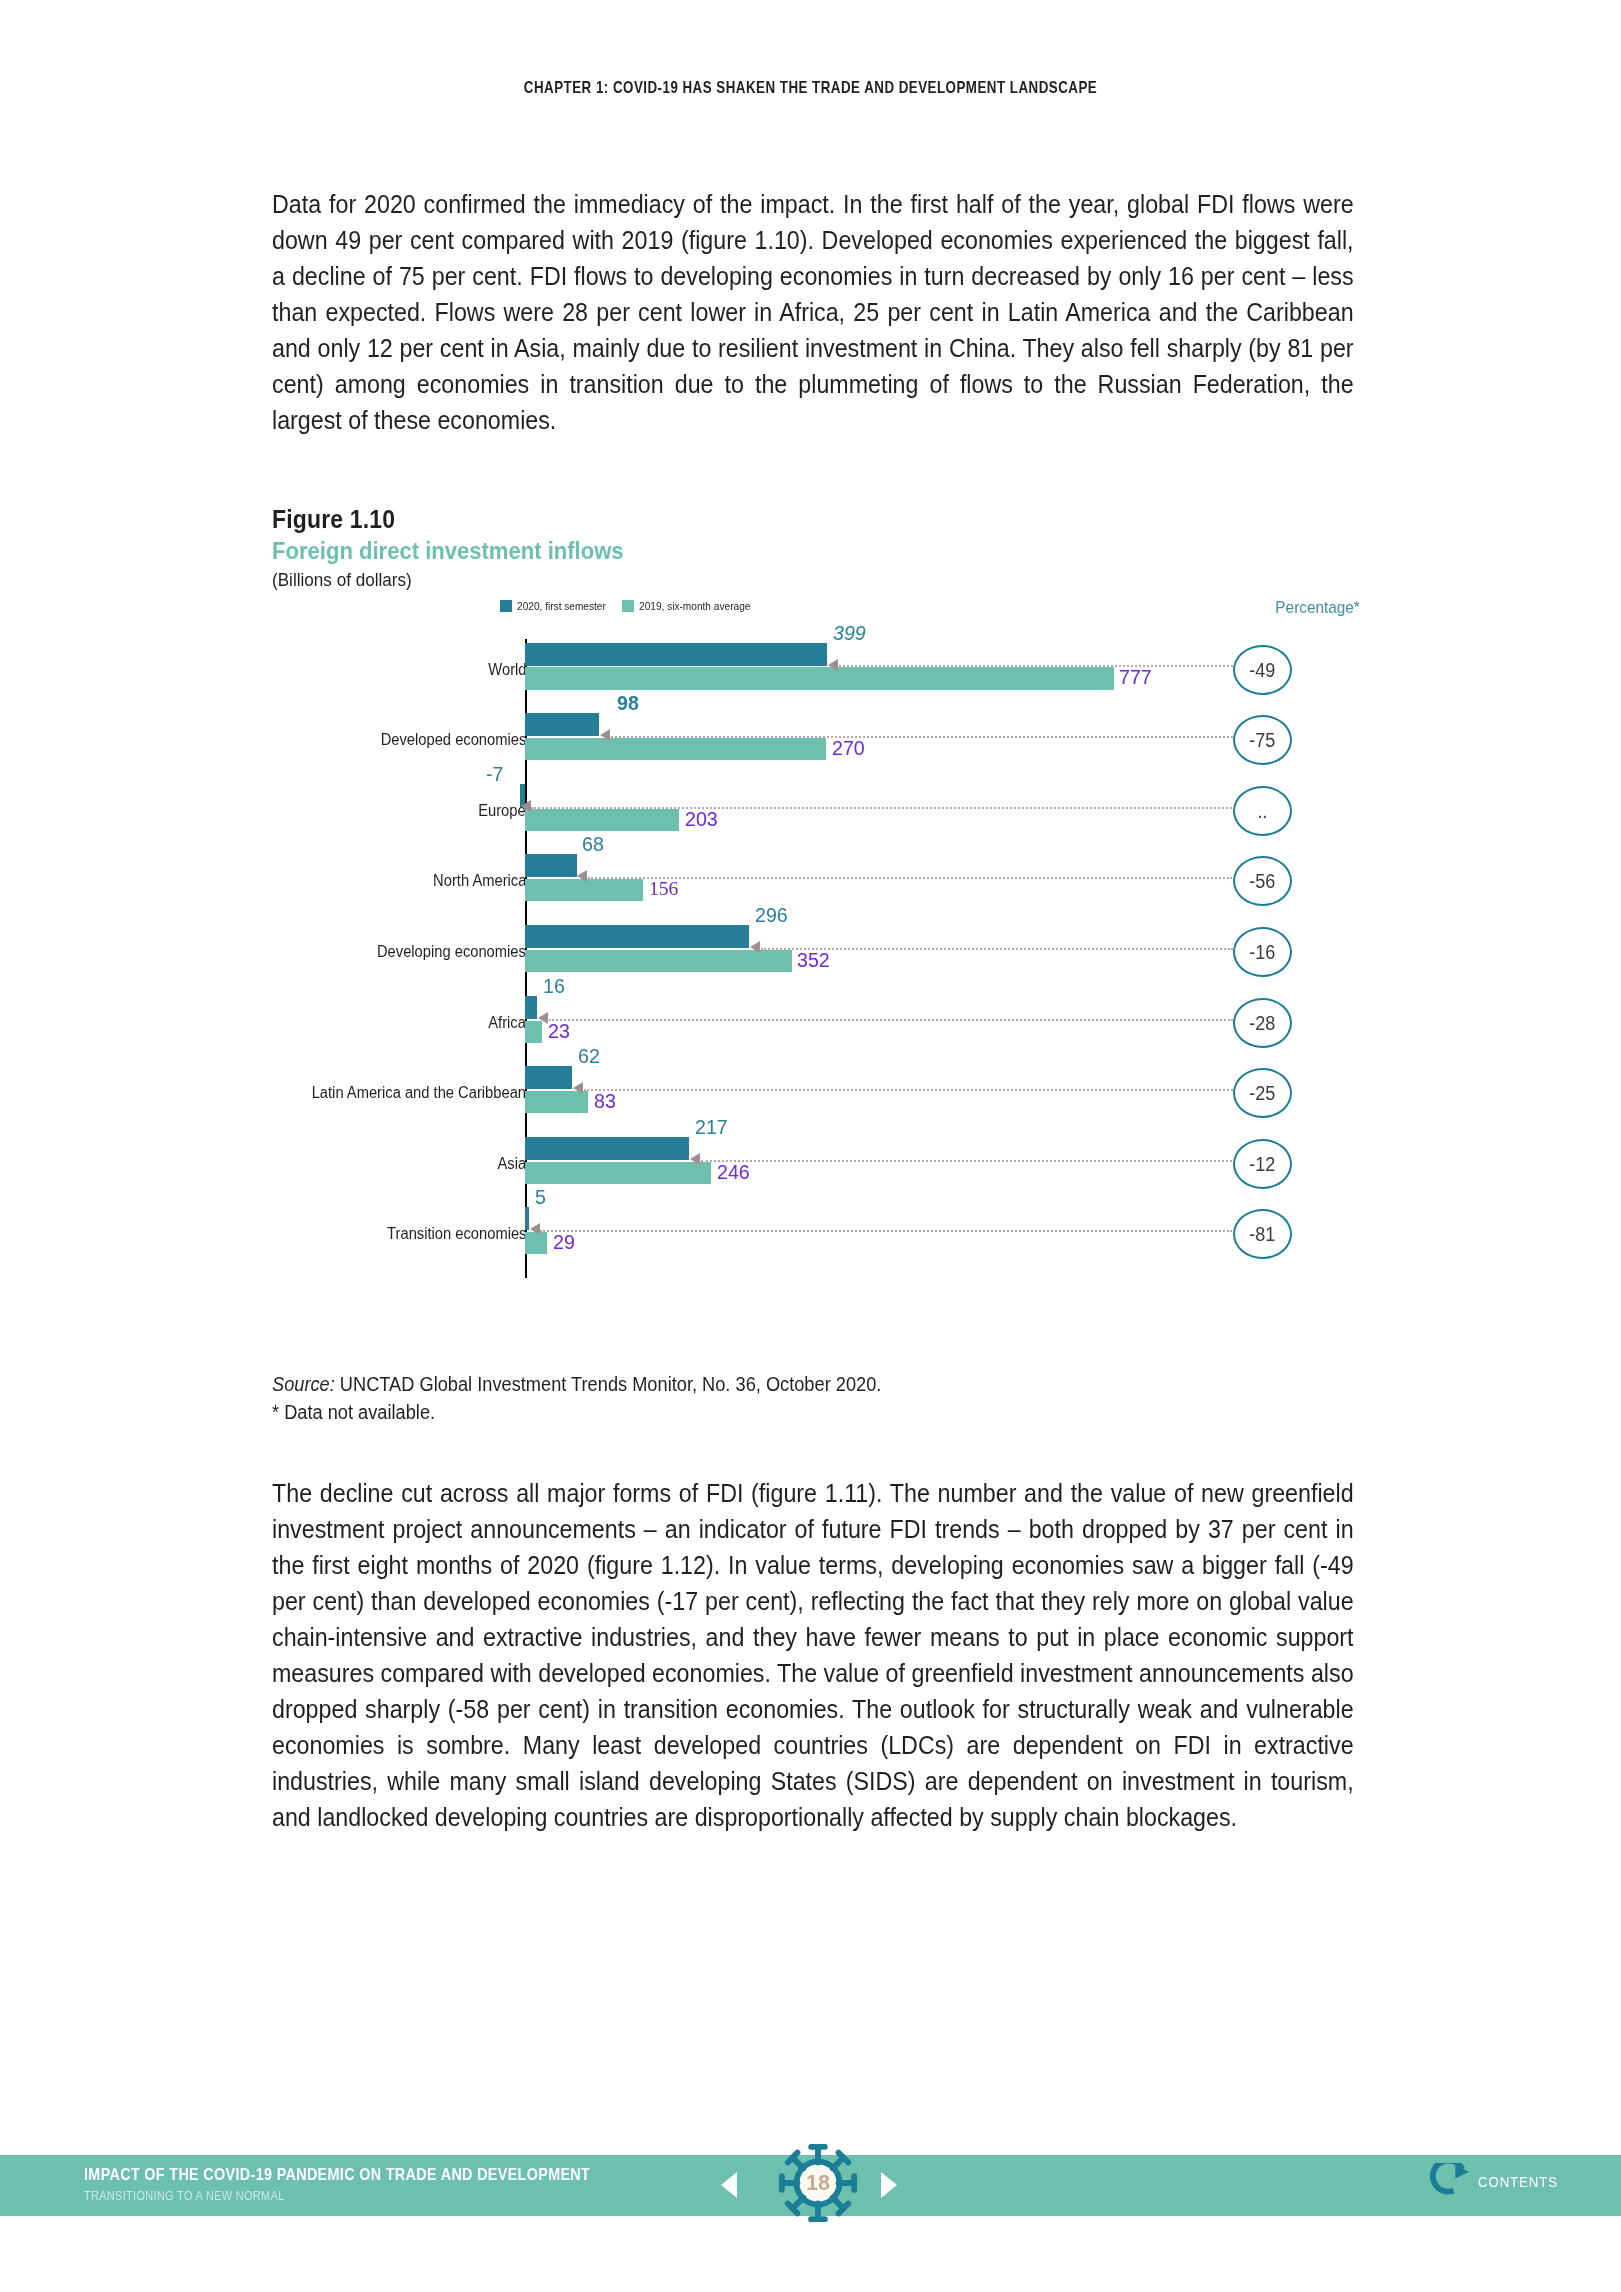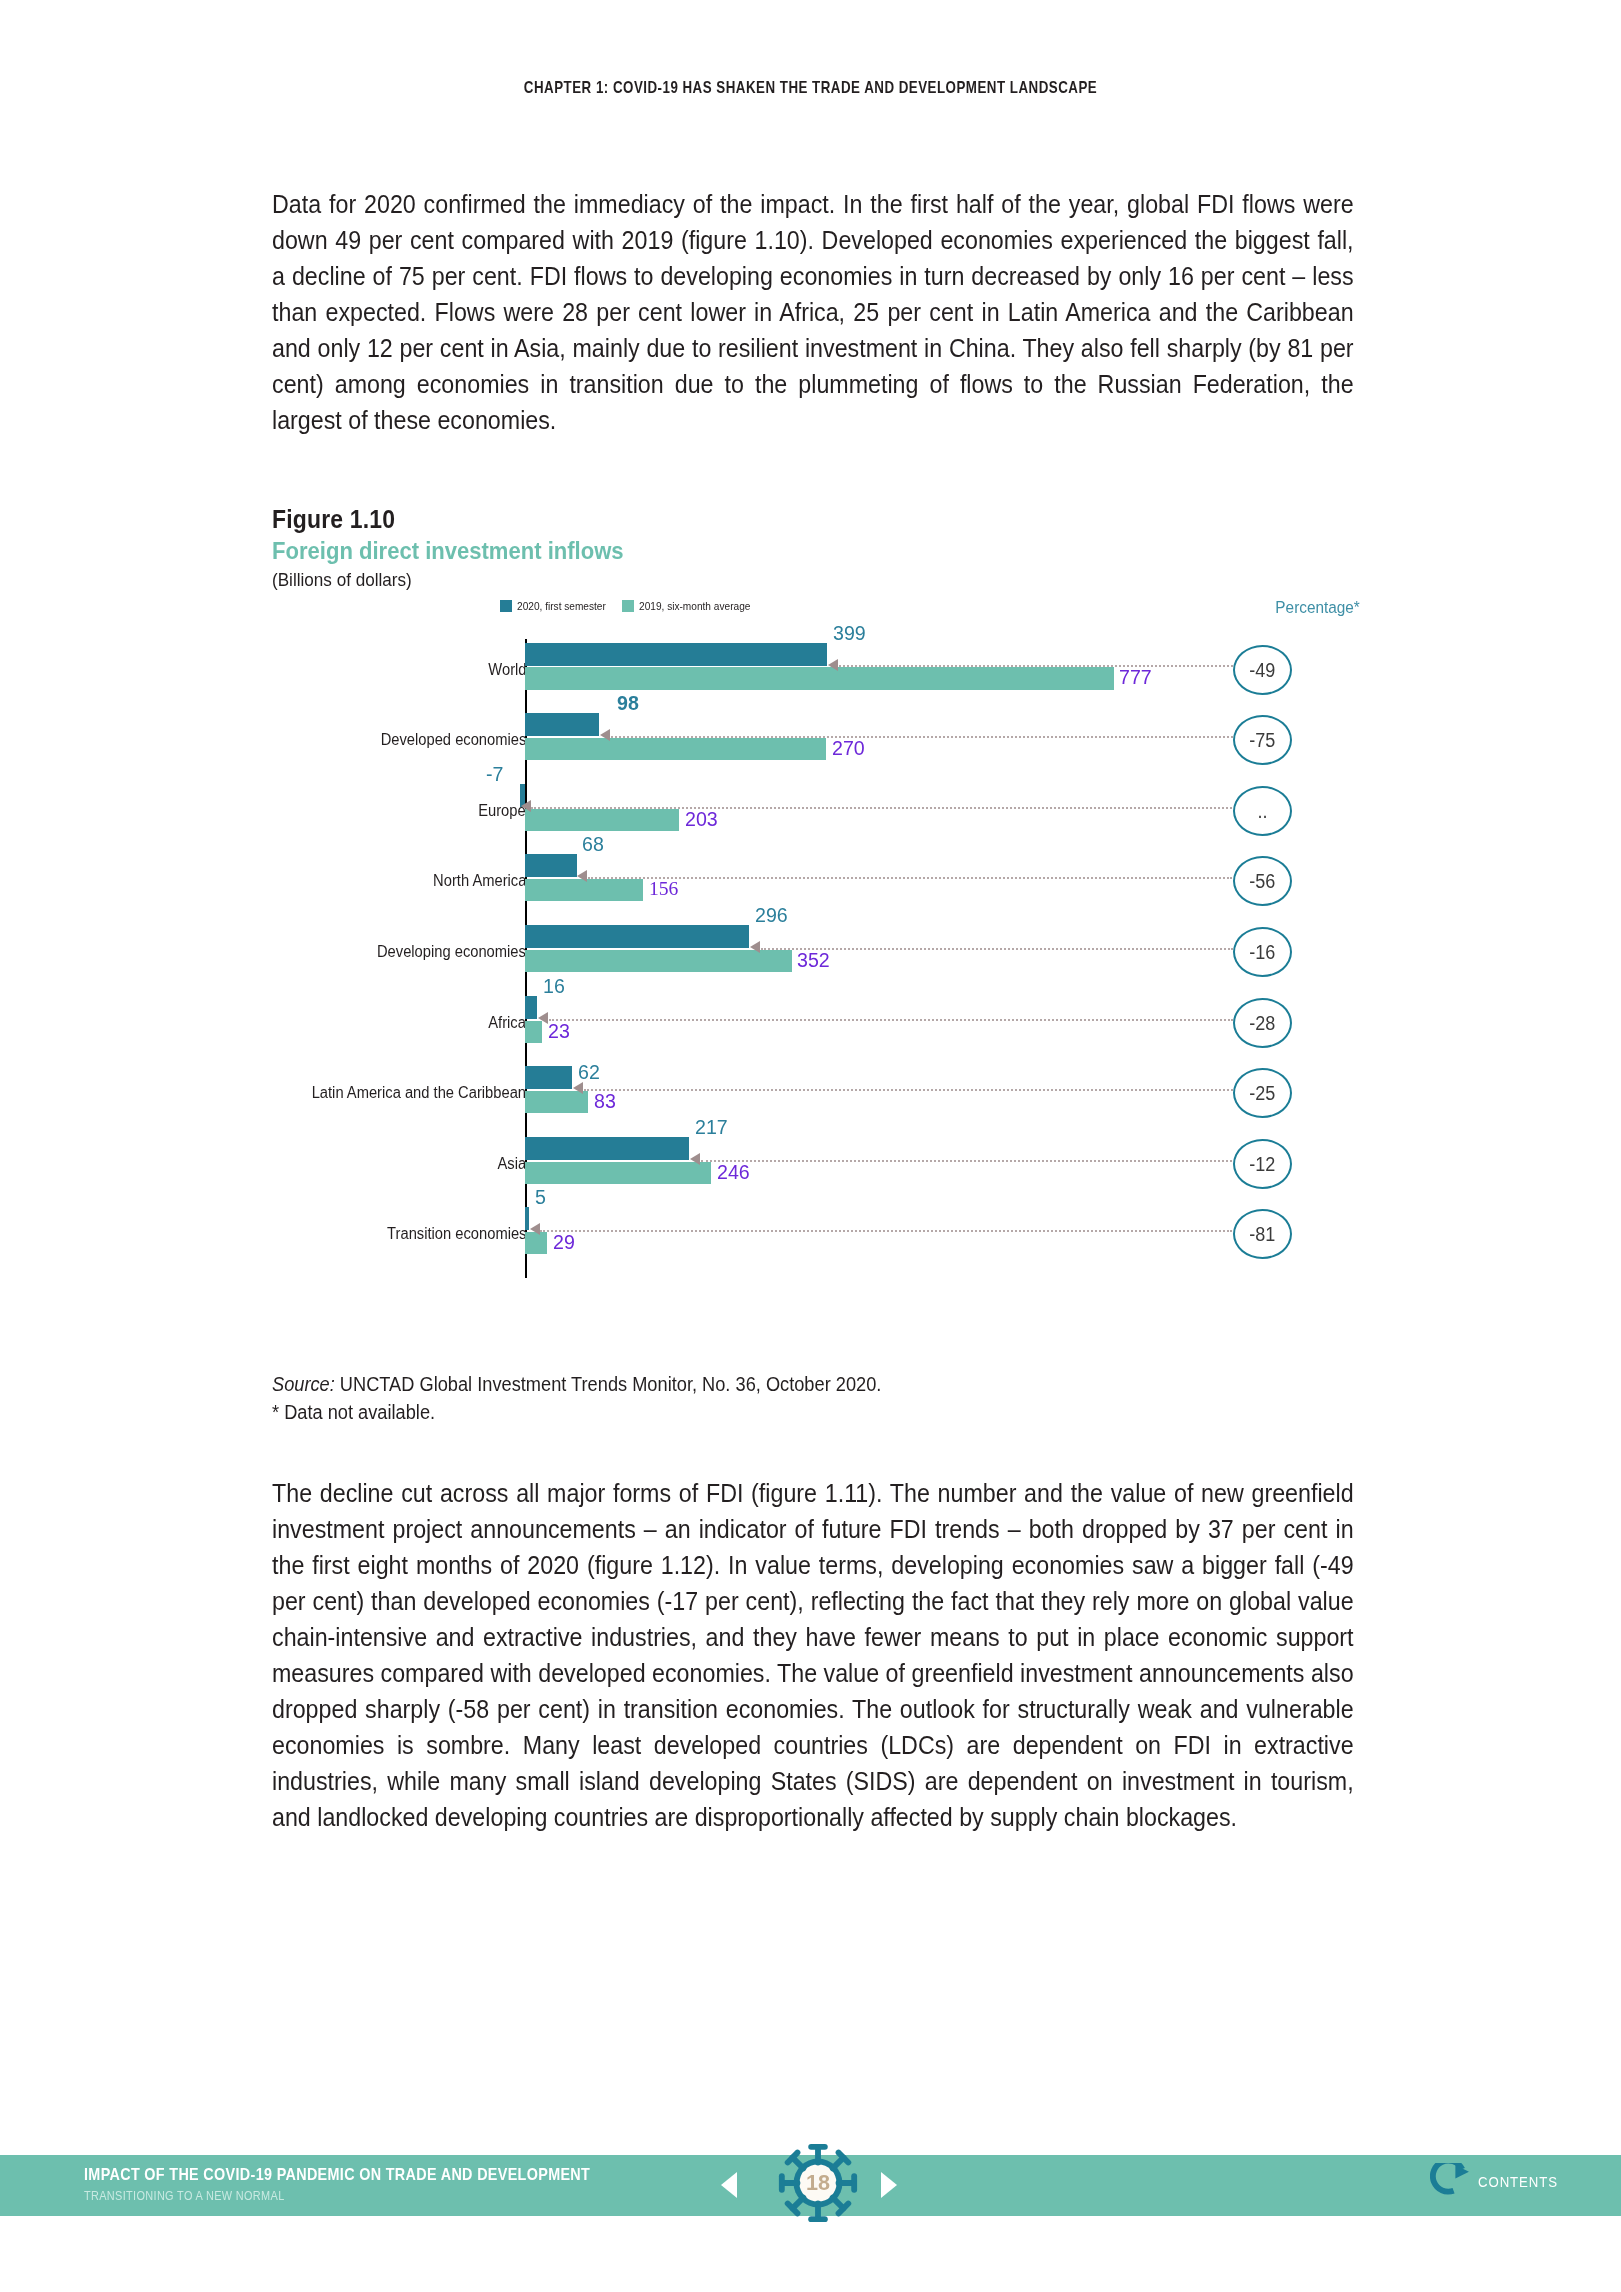--- a/index.html
+++ b/index.html
@@ -188,21 +188,21 @@
     </div>
 
     <div class="pct-header">Percentage*</div>
 
     <div class="plot" id="plot">
       <div class="axis-line"></div>
     <div class="row" style="top: 11.8px;">
           <div class="cat-label">World</div>
           <div class="bar bar-dark" style="left: 253px; width: 302px;"></div>
           <div class="bar bar-teal" style="left: 253px; width: 589px;"></div>
-          <div class="val val-dark" style="left: 561px;">399</div>
+          <div class="val val-dark" style="left: 561px; font-style: italic;">399</div>
           <div class="val val-teal" style="left: 847px;">777</div>
           <div class="connector" style="left: 567px; width: 394px;"></div>
           <div class="arrow-head" style="left: 556px;"></div>
           <div class="pct-circle" style="left: 961px;">
             <span>-49</span>
           </div>
         </div>
         <div class="row" style="top: 82px;">
           <div class="cat-label">Developed economies</div>
           <div class="bar bar-dark" style="left: 253px; width: 74px;"></div>
@@ -260,21 +260,21 @@
           <div class="connector" style="left: 277px; width: 684px;"></div>
           <div class="arrow-head" style="left: 266px;"></div>
           <div class="pct-circle" style="left: 961px;">
             <span>-28</span>
           </div>
         </div>
         <div class="row" style="top: 435px;">
           <div class="cat-label">Latin America and the Caribbean</div>
           <div class="bar bar-dark" style="left: 253px; width: 47px;"></div>
           <div class="bar bar-teal" style="left: 253px; width: 63px;"></div>
-          <div class="val val-dark" style="left: 306px; margin-top: 16px;">62</div>
+          <div class="val val-dark" style="left: 306px;">62</div>
           <div class="val val-teal" style="left: 322px;">83</div>
           <div class="connector" style="left: 312px; width: 649px;"></div>
           <div class="arrow-head" style="left: 301px;"></div>
           <div class="pct-circle" style="left: 961px;">
             <span>-25</span>
           </div>
         </div>
         <div class="row" style="top: 506px;">
           <div class="cat-label">Asia</div>
           <div class="bar bar-dark" style="left: 253px; width: 164px;"></div>

